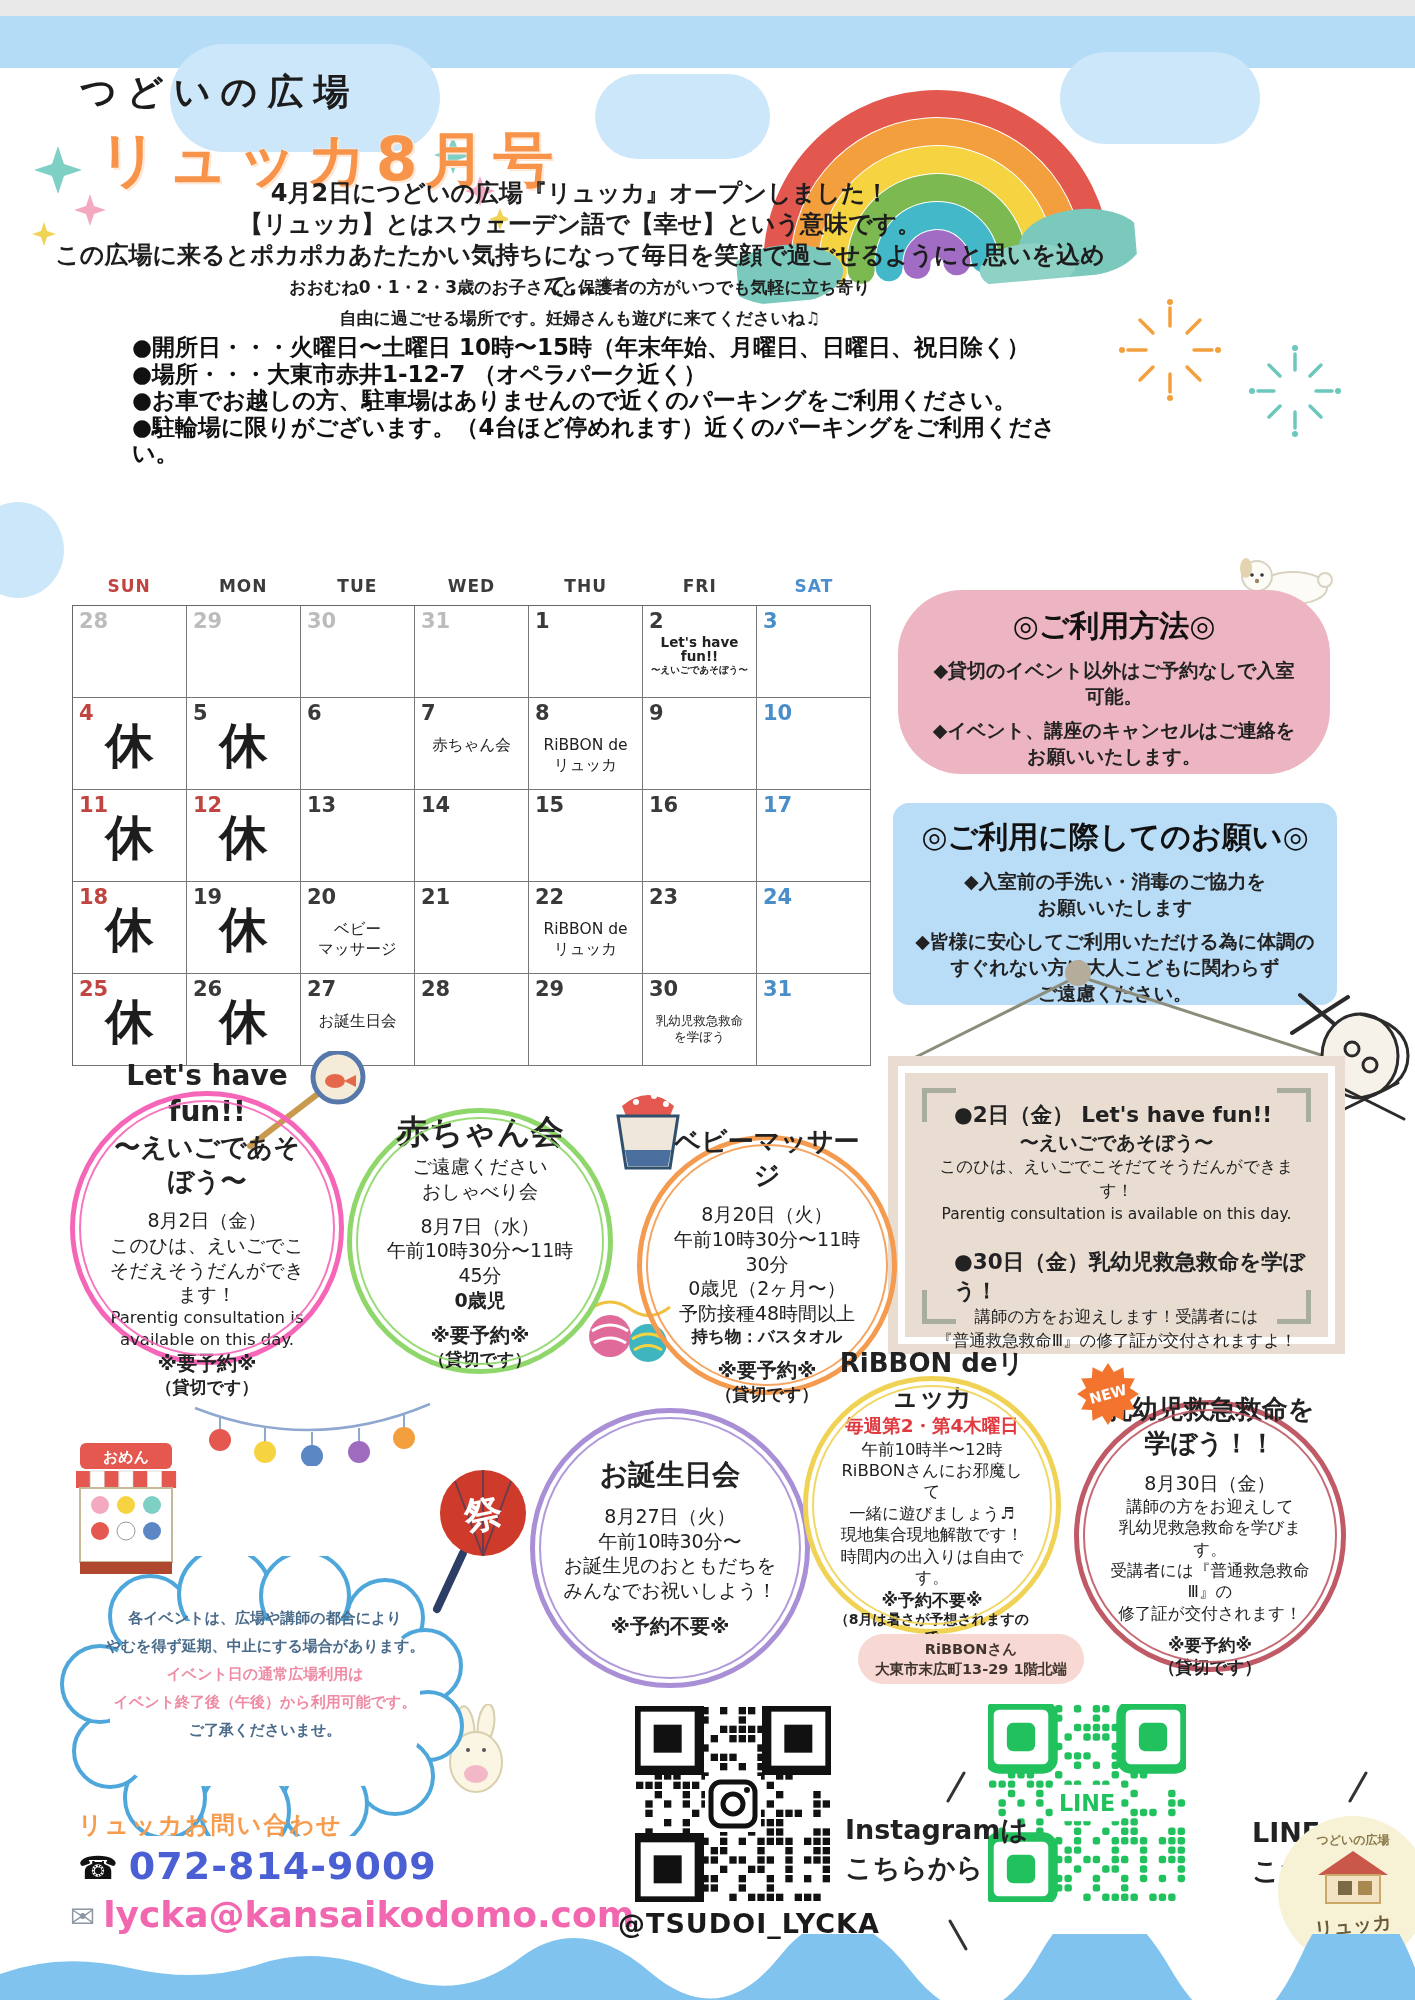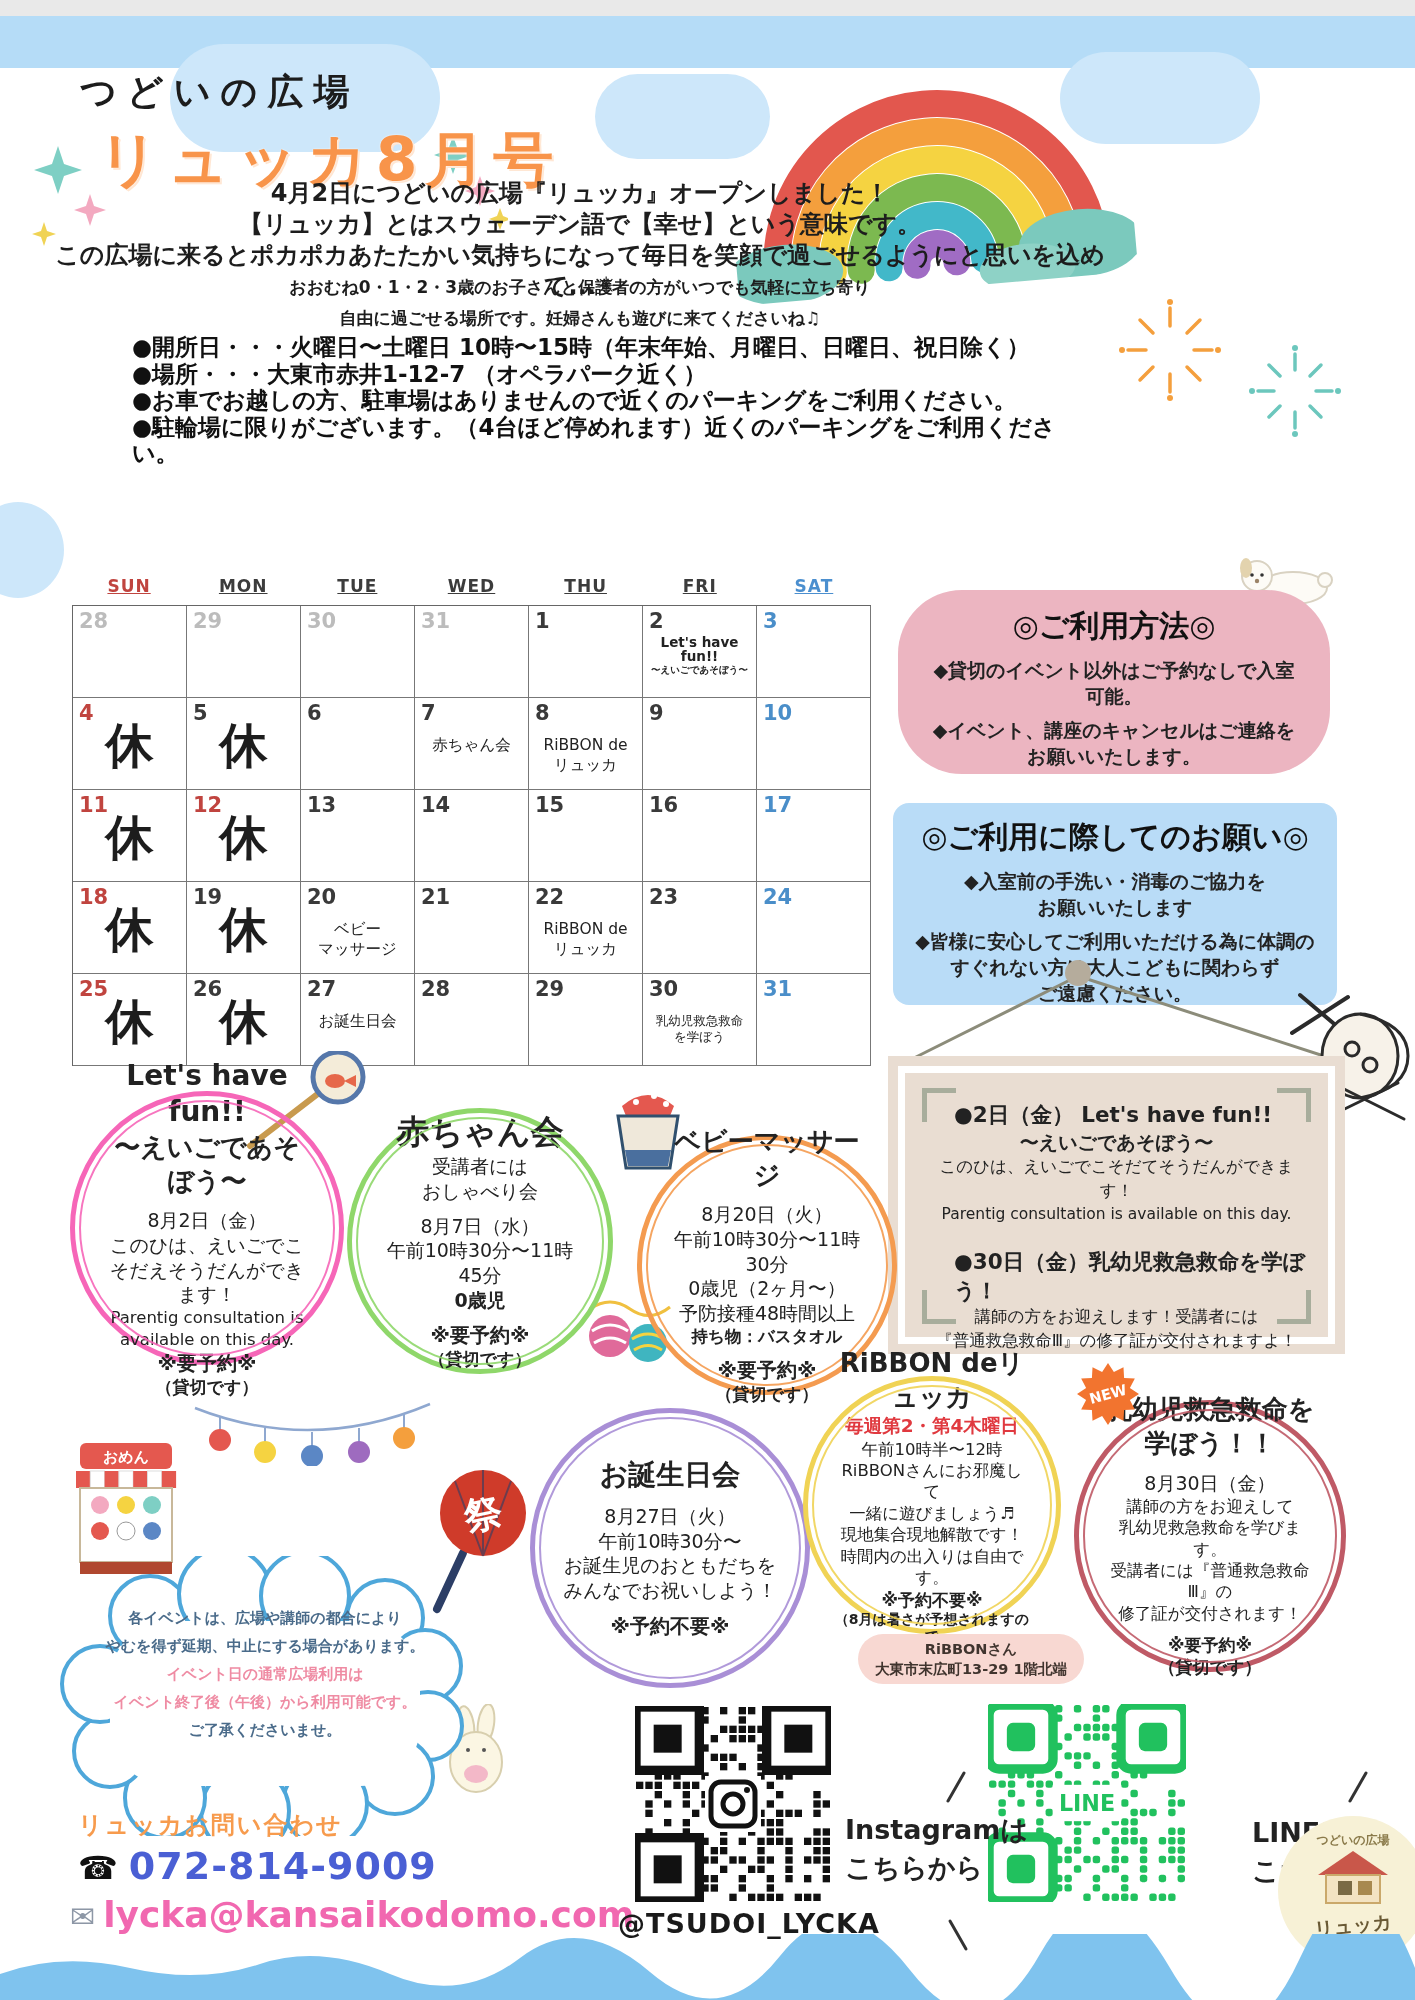--- a/index.html
+++ b/index.html
@@ -17,21 +17,21 @@
   
   .site-label{left:80px;top:52px;font-size:36px;font-weight:800;letter-spacing:10px;color:#1c1c1c;}
   .page-title{left:98px;top:104px;font-size:60px;font-weight:800;letter-spacing:8px;color:#f8944a;
               text-shadow:0 0 2px #fff,2px 2px 0 #ffe6d2;}
   .intro{left:40px;top:162px;width:1080px;text-align:center;font-size:24px;font-weight:600;line-height:31px;color:#1d1d1d;}
   .about{left:40px;top:256px;width:1080px;text-align:center;font-size:17px;font-weight:600;line-height:31px;color:#1d1d1d;}
   .bullets{left:132px;top:318px;width:960px;font-size:23px;font-weight:600;line-height:26.5px;color:#111;}
 
   
   .cal-headers{left:72px;top:560px;width:799px;display:grid;grid-template-columns:repeat(7,1fr);}
-  .cal-h{text-align:center;font-size:17px;font-weight:800;color:#3c3c3c;letter-spacing:1px;text-decoration:underline;}
+  .cal-h{text-align:center;font-size:17px;font-weight:800;color:#3c3c3c;letter-spacing:1px;}
   .cal-h.sun{color:#c0443f;} .cal-h.sat{color:#4b8fcf;}
   .cal-grid{left:72px;top:589px;width:799px;display:grid;grid-template-columns:repeat(7,1fr);
             border-top:1.5px solid #666;border-left:1.5px solid #666;background:#fff;}
   .cal-cell{height:92px;border-right:1px solid #777;border-bottom:1px solid #777;position:relative;padding:3px 6px;}
   .cal-num{font-size:21px;font-weight:600;color:#3a3a3a;line-height:24px;}
   .cal-num.muted{color:#bcbcbc;} .cal-num.red{color:#c0443f;} .cal-num.blue{color:#4a8ec9;}
   .cal-closed{position:absolute;left:0;right:0;top:16px;text-align:center;font-size:48px;font-weight:600;color:#1d1d1d;}
   .cal-note{margin-top:10px;text-align:center;font-size:15.5px;font-weight:500;color:#222;line-height:20px;}
   .cal-note.nc-en{margin-top:2px;line-height:14px;}
   .cal-note.nc-en div:first-child{font-size:13.5px;font-weight:800;}
@@ -417,21 +417,21 @@
         <div class="ln-t">Let's have fun!!</div>
         <div class="ln-ts">〜えいごであそぼう〜</div>
         <div class="ln-b gap">8月2日（金）</div>
         <div class="ln-b">このひは、えいごでこそだえそうだんができます！</div>
         <div class="ln-bs">Parentig consultation is available on this day.</div>
         <div class="ln-em">※要予約※</div>
         <div class="ln-ems">（貸切です）</div>
       </div>
       <div class="ev-circle c-green">
         <div class="ln-tl">赤ちゃん会</div>
-        <div class="ln-b">受講者には</div>
+        <div class="ln-b">ご遠慮ください</div>
         <div class="ln-b">おしゃべり会</div>
         <div class="ln-b gap">8月7日（水）</div>
         <div class="ln-b">午前10時30分〜11時45分</div>
         <div class="ln-bold">0歳児</div>
         <div class="ln-em gap">※要予約※</div>
         <div class="ln-ems">（貸切です）</div>
       </div>
       <div class="ev-circle c-orange">
         <div class="ln-ts">ベビーマッサージ</div>
         <div class="ln-b gap">8月20日（火）</div>

